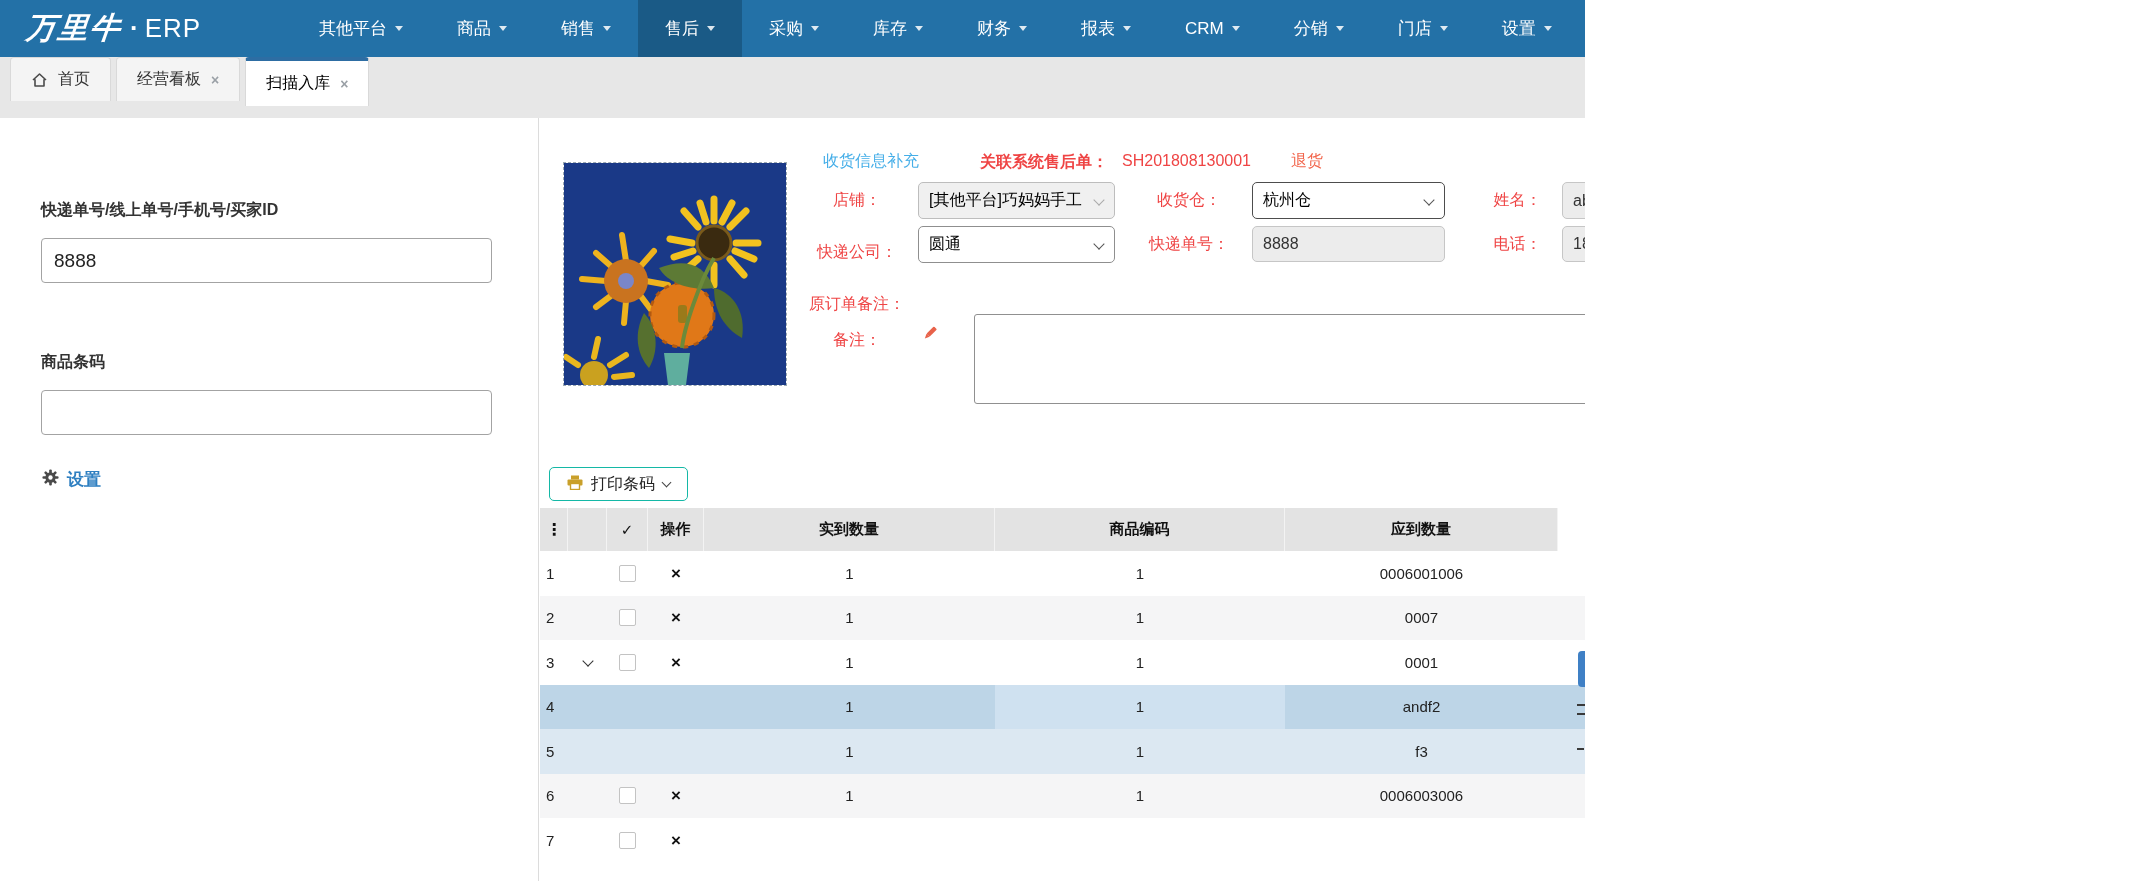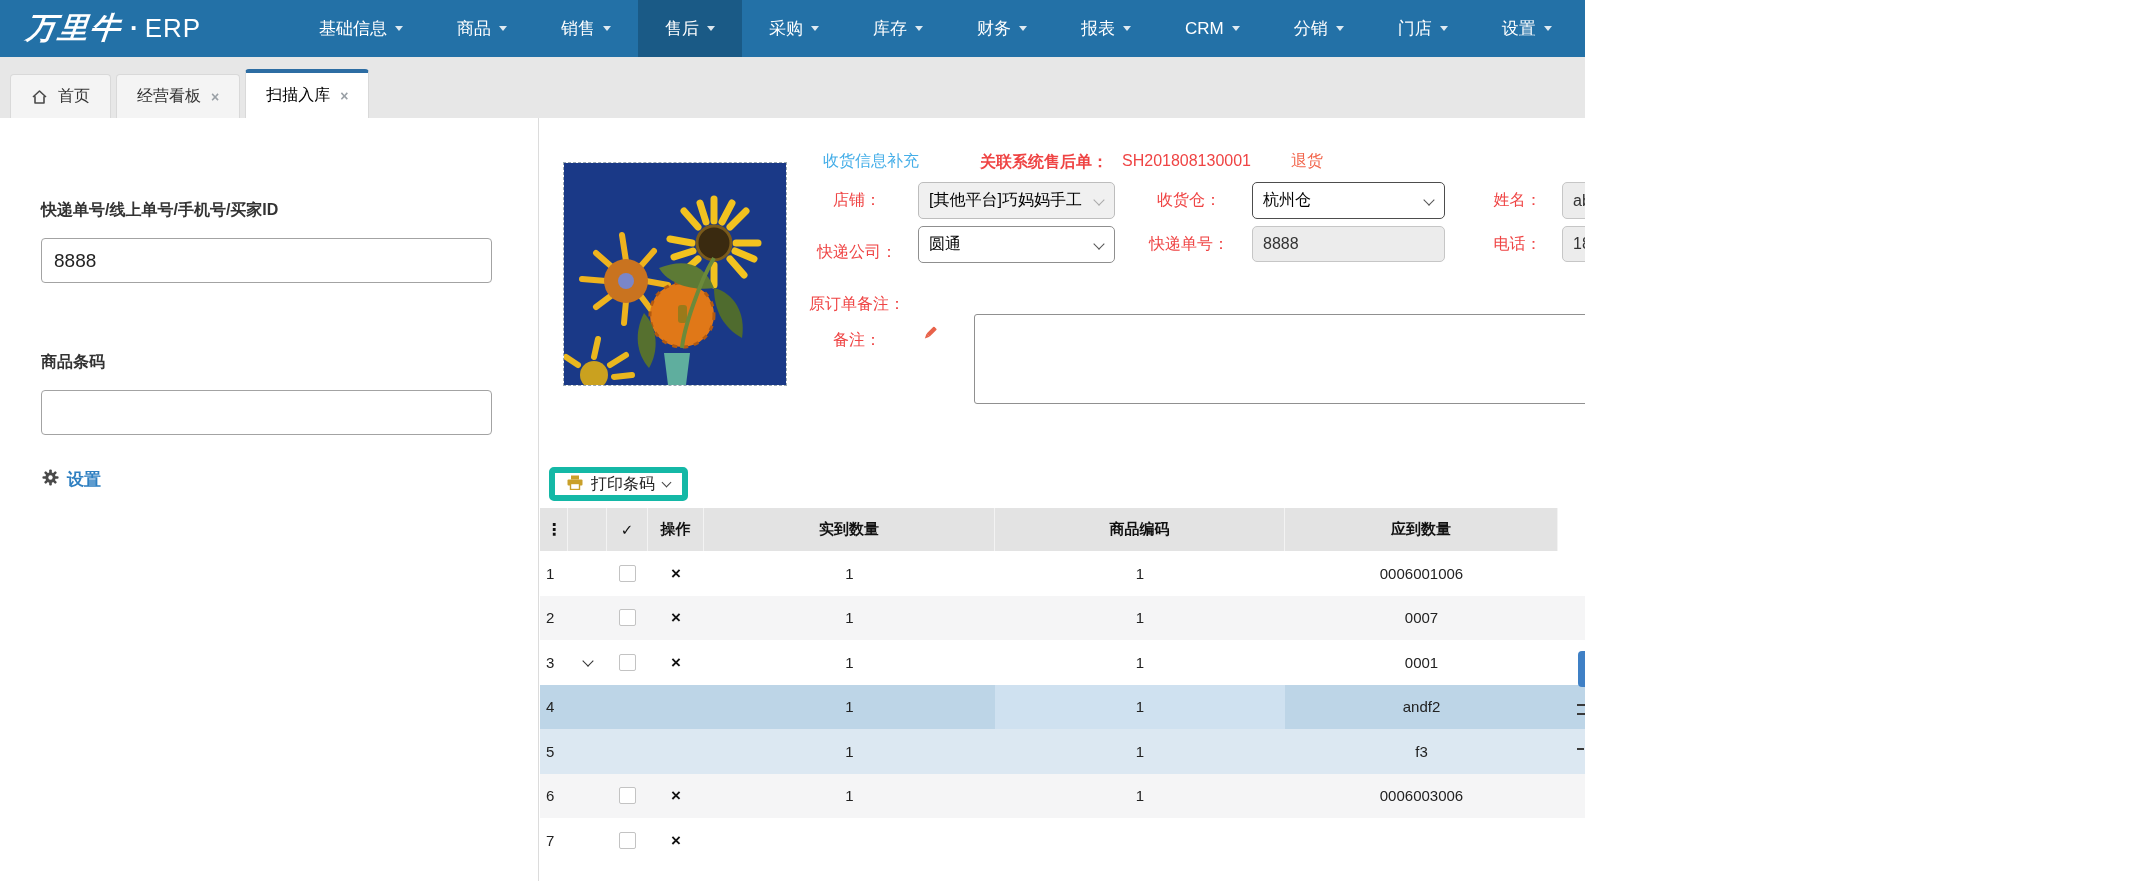--- a/index.html
+++ b/index.html
@@ -9,21 +9,21 @@
   .topnav{position:absolute;left:0;top:0;width:1585px;height:57px;background:#2371a7;display:flex;align-items:stretch;}
   .logo{display:flex;align-items:center;padding-left:26px;color:#fff;white-space:nowrap;}
   .logo .brand{font-size:30px;font-weight:900;font-style:italic;letter-spacing:2px;transform:skewX(-6deg);}
   .logo .dot{font-size:26px;font-weight:700;margin:0 6px 0 8px;}
   .logo .suffix{font-size:26px;font-weight:500;letter-spacing:1px;}
   .nav-menu{position:absolute;left:292px;top:0;height:57px;display:flex;}
   .nav-item{display:flex;align-items:center;gap:8px;padding:0 27px;color:#fff;font-size:17px;cursor:pointer;}
   .nav-item.active{background:#1a5a86;}
   .nav-caret{width:0;height:0;border-left:4px solid transparent;border-right:4px solid transparent;border-top:5px solid rgba(255,255,255,.85);}
   
-  .tabbar{position:absolute;left:0;top:57px;width:1585px;height:61px;background:#e7e7e7;display:flex;align-items:flex-end;padding-left:10px;box-sizing:border-box;gap:5px;}
+  .tabbar{position:absolute;left:0;top:57px;width:1585px;height:61px;background:#e7e7e7;display:flex;align-items:flex-start;padding-left:10px;box-sizing:border-box;gap:5px;}
   .tab{height:43px;background:#f4f4f4;border:1px solid #d9d9d9;border-bottom:none;border-radius:4px 4px 0 0;display:flex;align-items:center;gap:10px;padding:0 20px;font-size:16px;color:#333;cursor:pointer;}
   .tab.active{height:45px;background:#fff;border-top:4px solid #2d6da3;color:#000;}
   .tab-close{color:#9aa0a6;font-weight:700;font-size:14px;}
   .tab-ico svg{display:block;}
   
   .content{position:absolute;left:0;top:118px;width:1585px;height:763px;background:#fff;overflow:hidden;}
   .divider{position:absolute;left:538px;top:0;width:1px;height:100%;background:#dcdcdc;}
   
   .s-label{position:absolute;left:41px;font-size:16px;font-weight:700;color:#333;}
   .s-input{position:absolute;left:41px;width:451px;height:45px;box-sizing:border-box;border:1px solid #a3a3a3;border-radius:4px;font-size:19px;padding:0 12px;color:#222;font-family:inherit;}
@@ -37,21 +37,21 @@
   .bold{font-weight:700;}
   .fake-select{position:absolute;height:37px;box-sizing:border-box;background:#fff;border:1px solid #8f8f8f;border-radius:5px;display:flex;align-items:center;padding:0 26px 0 10px;font-size:16px;color:#000000;overflow:hidden;white-space:nowrap;cursor:pointer;}
   .fake-select .chev{position:absolute;right:11px;top:13px;width:7px;height:7px;border-right:1.8px solid #555;border-bottom:1.8px solid #555;transform:rotate(45deg);}
   .fake-select.disabled{background:#f0f0f0;border-color:#bdbdbd;cursor:default;}
   .fake-select.disabled .chev{border-color:#aaa;}
   .fake-select.focused{border-color:#4d4d4d;}
   .ro-input{position:absolute;height:36px;box-sizing:border-box;background:#ececec;border:1px solid #c6c6c6;border-radius:5px;font-size:16px;color:#333;padding:0 10px;font-family:inherit;}
   .remark-area{position:absolute;left:974px;top:196px;width:614px;height:90px;box-sizing:border-box;border:1px solid #909090;border-radius:3px;resize:none;font-family:inherit;font-size:15px;padding:6px 8px;}
   .pencil{position:absolute;left:921px;top:206px;cursor:pointer;}
   
-  .print-btn{position:absolute;left:549px;top:349px;width:139px;height:34px;box-sizing:border-box;border:6px solid #14b8a6;border-radius:5px;background:#fff;display:flex;align-items:center;justify-content:center;gap:8px;font-size:16px;color:#222;cursor:pointer;}
+  .print-btn{position:absolute;left:549px;top:349px;width:139px;height:34px;box-sizing:border-box;border:1px solid #14b8a6;border-radius:5px;background:#fff;display:flex;align-items:center;justify-content:center;gap:8px;font-size:16px;color:#222;cursor:pointer;}
   .print-btn .chev{width:6px;height:6px;border-right:1.7px solid #444;border-bottom:1.7px solid #444;transform:rotate(45deg);margin-top:-3px;}
   
   .grid{position:absolute;left:540px;top:390px;width:1045px;}
   .trow,.thead{display:grid;grid-template-columns:28px 39px 41px 56px 291px 290px 273px 27px;align-items:center;}
   .thead{height:43px;font-size:15px;font-weight:700;color:#111;}
   .thead .cell{background:#e3e3e3;height:100%;display:flex;align-items:center;justify-content:center;border-right:1px solid #f3f3f3;box-sizing:border-box;}
   .thead .cell.blank-last{background:transparent;border:none;}
   .thead .cell.dragcol{justify-content:flex-start;padding-left:6px;font-size:16px;}
   .trow{height:44.5px;font-size:15px;color:#222;background:#fff;}
   .trow.stripe{background:#f5f5f6;}
@@ -74,21 +74,21 @@
 <div id="app">
 
   <div class="topnav">
     <div class="logo">
       <span class="brand">万里牛</span>
       <span class="dot">·</span>
       <span class="suffix">ERP</span>
     </div>
     <div class="nav-menu">
         <div class="nav-item">
-          <span>基础信息</span>
+          <span>其他平台</span>
           <span class="nav-caret"></span>
         </div>
         <div class="nav-item">
           <span>商品</span>
           <span class="nav-caret"></span>
         </div>
         <div class="nav-item">
           <span>销售</span>
           <span class="nav-caret"></span>
         </div>

